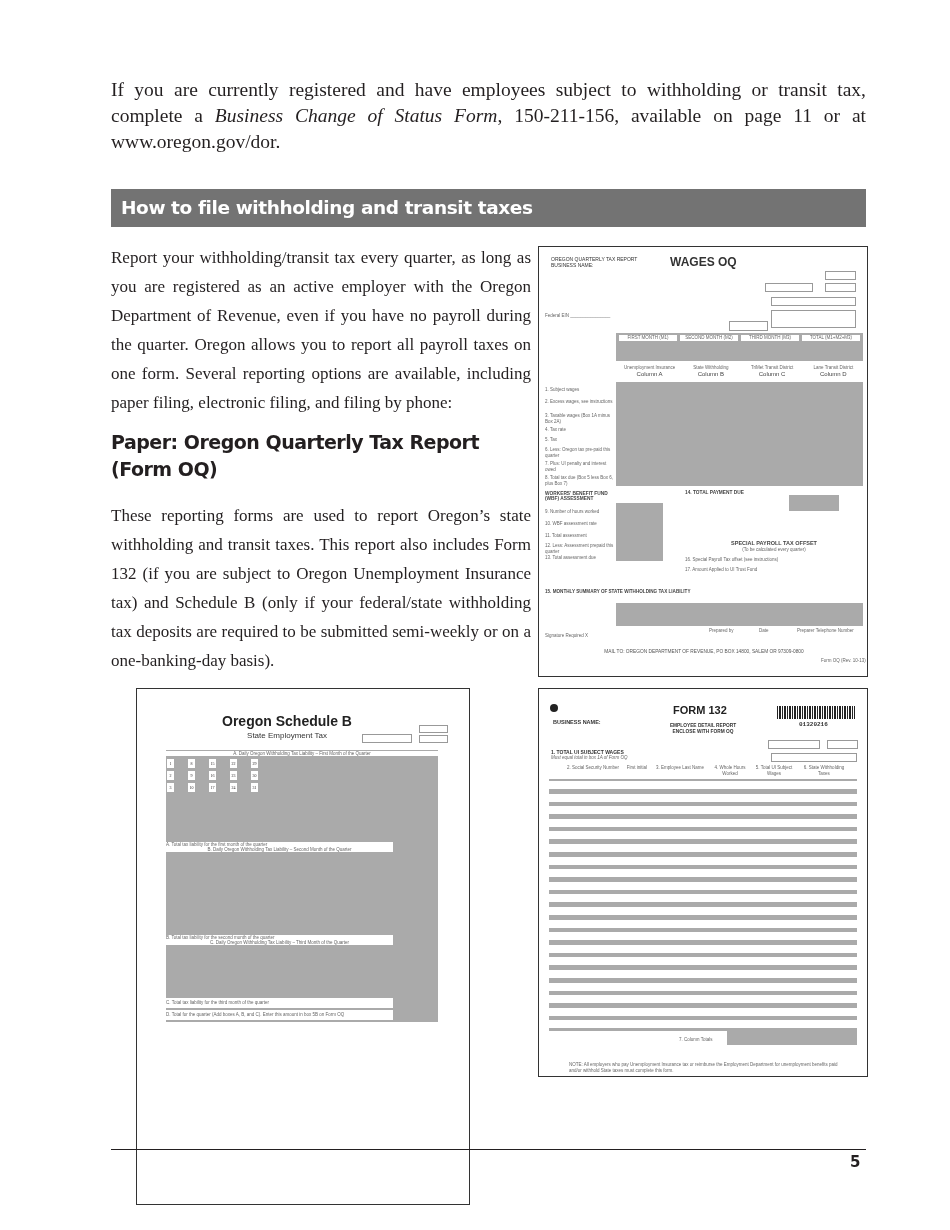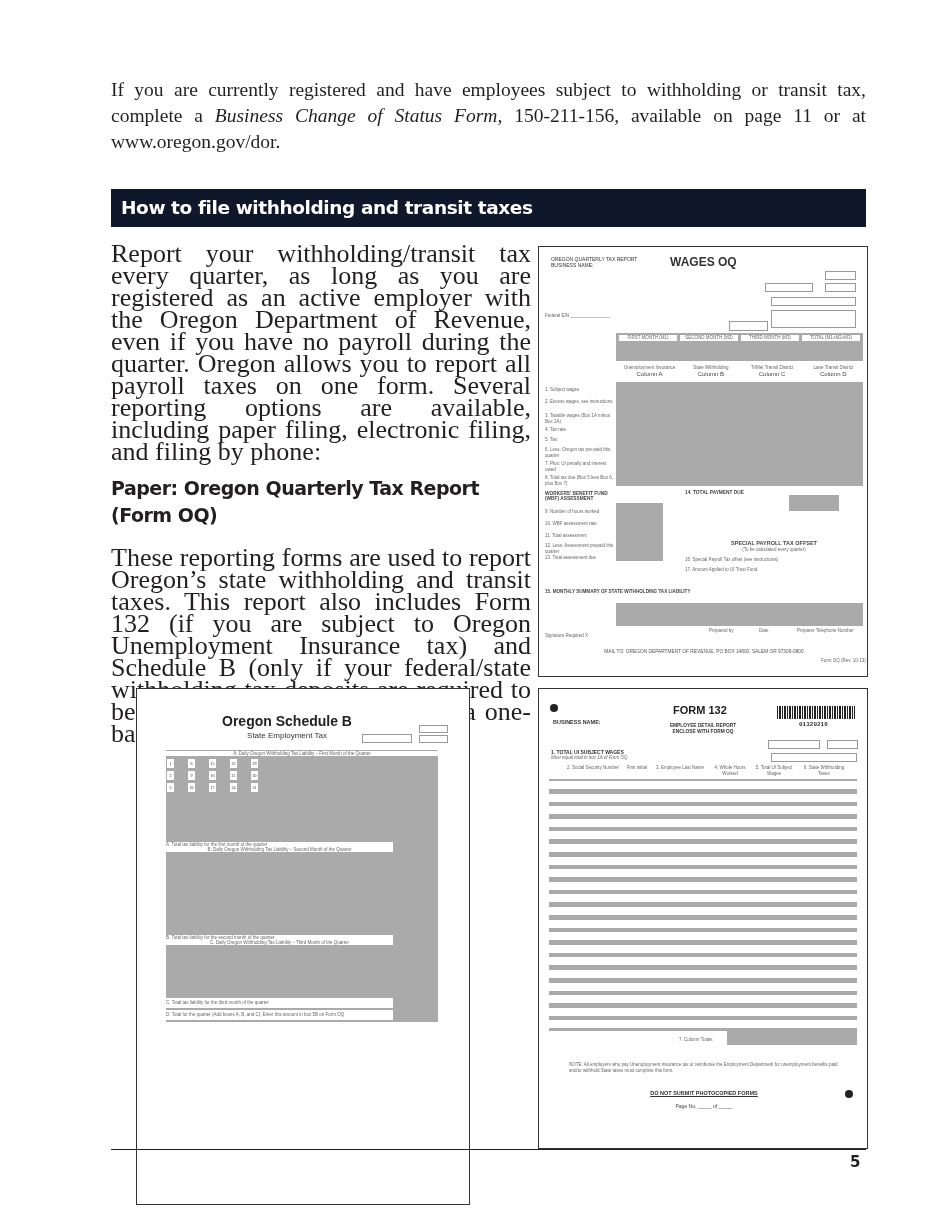--- a/index.html
+++ b/index.html
@@ -1,21 +1,21 @@
 <!DOCTYPE html>
 <html><head>
 <meta charset="utf-8">
 <style>
   * { box-sizing: border-box; margin: 0; padding: 0; }
   body { width: 950px; height: 1230px; background: #fff; position: relative; overflow: hidden; font-family: "Liberation Serif", "DejaVu Serif", serif; color: #231f20; }
   .intro { position: absolute; left: 111px; top: 77px; width: 755px; font-size: 19.5px; line-height: 26px; text-align: justify; }
   .intro i { font-style: italic; }
-  .bar { position: absolute; left: 111px; top: 189px; width: 755px; height: 38px; background: #0f172a; color: #fff; font-family: "DejaVu Sans", sans-serif; font-weight: bold; font-size: 18.5px; line-height: 38px; padding-left: 10px; letter-spacing: -0.4px; }
+  .bar { position: absolute; left: 111px; top: 189px; width: 755px; height: 38px; background: #737373; color: #fff; font-family: "DejaVu Sans", sans-serif; font-weight: bold; font-size: 18.5px; line-height: 38px; padding-left: 10px; letter-spacing: -0.4px; }
   .lcol { position: absolute; left: 111px; top: 243px; width: 420px; }
-  .lcol p { font-size: 26px; line-height: 22px; text-align: justify; }
+  .lcol p { font-size: 17px; line-height: 29px; text-align: justify; }
   .lcol h2 { font-family: "DejaVu Sans", sans-serif; font-weight: bold; font-size: 19px; line-height: 27px; margin: 12px 0 18px; letter-spacing: -0.5px; }
   .thumb { position: absolute; border: 1px solid #333; background: #fff; overflow: hidden; font-family: "Liberation Sans", sans-serif; }
   .tiny { font-size: 4.5px; color: #666; line-height: 5.5px; }
   .gr { background: #aaa; }
   .box { background: #fff; border: 1px solid #999; position: absolute; }
   .page-rule { position: absolute; left: 111px; top: 1149px; width: 755px; height: 1px; background: #231f20; }
   .page-num { position: absolute; left: 850px; top: 1153px; font-family: "DejaVu Sans", sans-serif; font-weight: bold; font-size: 15px; }
   .abs { position: absolute; }
   .sb-num { width: 7px; height: 9px; background: #fff; font-size: 4px; text-align: center; line-height: 9px; font-family: "Liberation Serif", serif; }
 </style>
@@ -147,21 +147,21 @@
             <span class="sb-num">10</span>
             <span class="sb-num">17</span>
             <span class="sb-num">24</span>
             <span class="sb-num">31</span>
           </div>
       </div>
     </div>
   </div>
 </div>
 
-<div class="thumb" style="left:538px;top:688px;width:330px;height:461px;">
+<div class="thumb" style="left:538px;top:688px;width:330px;height:389px;">
   <div class="abs" style="left:11px;top:15px;width:8px;height:8px;border-radius:50%;background:#222;"></div>
   <div class="abs" style="left:134px;top:15px;font-size:11px;font-weight:bold;color:#222;">FORM 132</div>
   <div class="abs" style="left:14px;top:30px;font-size:5.5px;font-weight:bold;color:#333;">BUSINESS NAME:</div>
   <div class="abs" style="left:114px;top:34px;width:100px;text-align:center;font-size:4.8px;font-weight:bold;color:#333;line-height:6px;">
       <div>EMPLOYEE DETAIL REPORT</div>
       <div>ENCLOSE WITH FORM OQ</div>
     </div>
   <div class="abs" style="left:238px;top:17px;width:78px;height:13px;background:repeating-linear-gradient(90deg,#222 0 1px,#fff 1px 2px,#222 2px 4px,#fff 4px 5px);"></div>
   <div class="abs" style="left:260px;top:32px;font-family:'Liberation Mono',monospace;font-size:6px;font-weight:bold;color:#333;">01320216</div>
   <div class="box" style="left:229px;top:51px;width:52px;height:9px;"></div>

